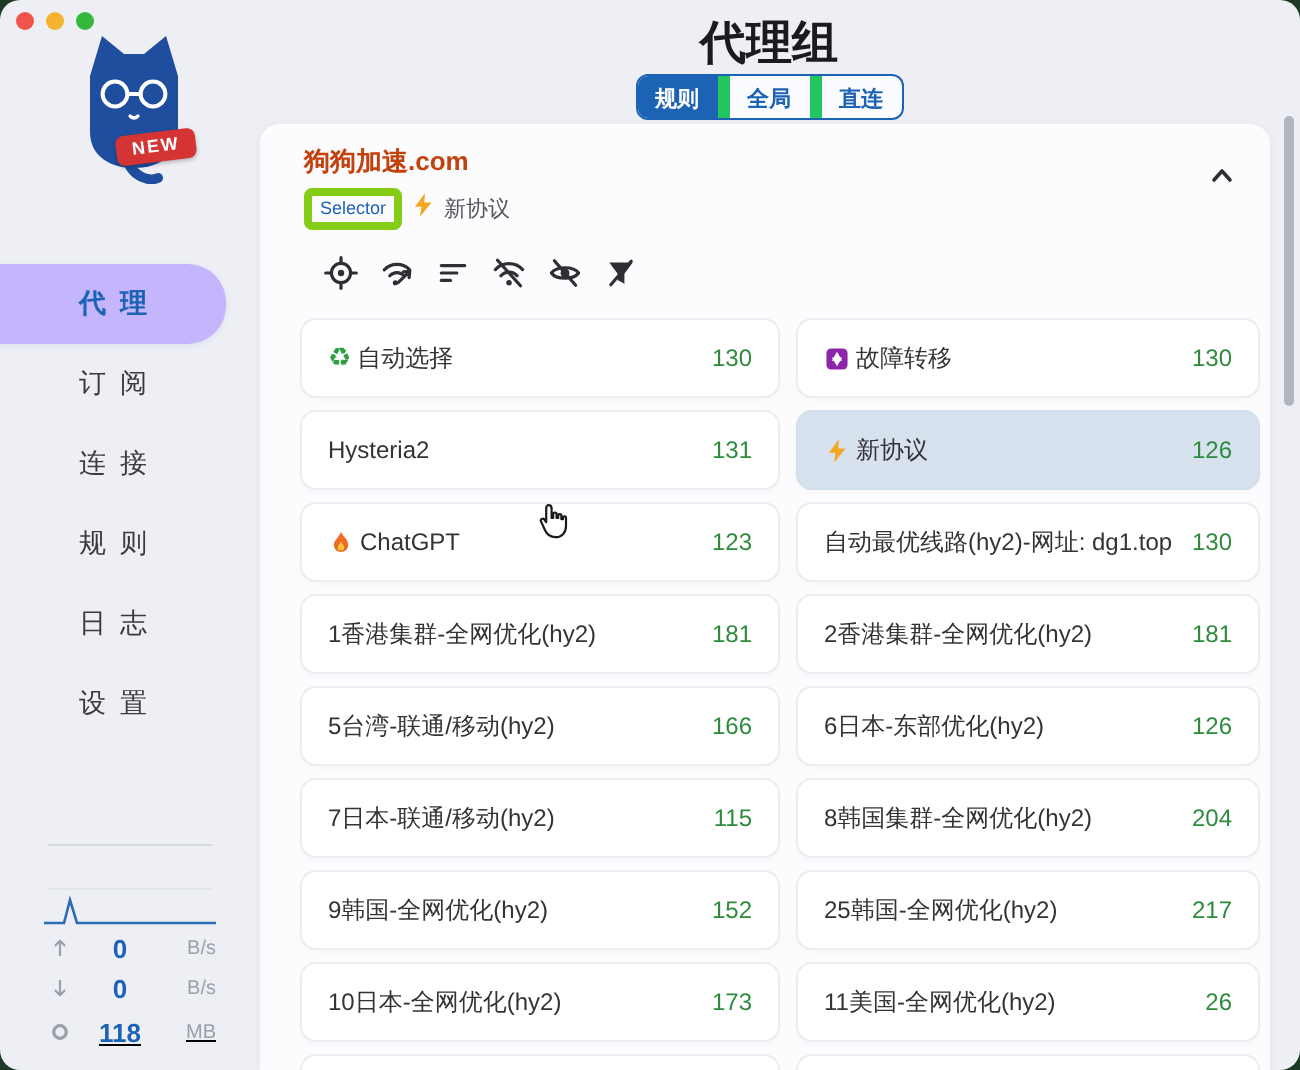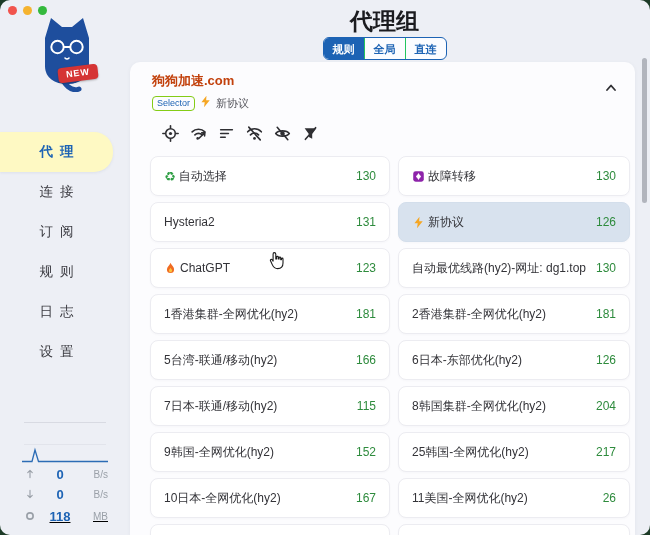--- a/index.html
+++ b/index.html
@@ -31,21 +31,21 @@
     letter-spacing:1px;padding:2px 8px 3px;border-radius:4px;
     transform:rotate(-7deg);box-shadow:0 1px 2px rgba(0,0,0,.25);
   }
   .menu{margin-top:2px;}
   .menu-item{
     height:40px;display:flex;align-items:center;justify-content:center;
     width:113px;font-size:13.5px;color:#3a3a40;cursor:pointer;
     letter-spacing:7px;padding-left:7px;box-sizing:border-box;
   }
   .menu-item.active{
-    background:#fef9c3;border-radius:0 19px 19px 0;
+    background:#c4b5fd;border-radius:0 19px 19px 0;
     color:#1d63b4;font-weight:bold;
     box-shadow:0 1px 3px rgba(40,60,120,.08);
     margin-top:34px;
   }
   .traffic-widget{position:absolute;left:0;bottom:0;width:130px;}
   .tw-divider{height:1px;background:#d8dae2;margin:0 24px 0 24px;}
   .tw-gridline{height:1px;background:#e2e4eb;margin:21px 24px 0 24px;}
   .sparkline{display:block;margin:2px 22px 0 22px;}
   .stat-row{display:flex;align-items:center;height:20px;padding:0 22px;}
   .stat-row .sicon{width:16px;display:flex;justify-content:center;color:#9aa0a8;}
@@ -56,37 +56,37 @@
   
   .main-header{
     position:absolute;left:130px;top:0;right:0;height:60px;
     display:flex;align-items:center;justify-content:space-between;
     padding:6px 13px 0 2px;box-sizing:border-box;flex-direction:column;
   }
   .page-title{font-size:23px;font-weight:bold;color:#1b1b1f;margin:0;}
   .mode-switch{display:flex;border:1px solid #1d63b4;border-radius:6px;overflow:hidden;background:#fbfcff;}
   .mode-btn{
     font-size:11px;padding:4px 9px;color:#1d63b4;cursor:pointer;
-    border-left:1px solid #22c55e;font-weight:bold;
+    border-left:6px solid #22c55e;font-weight:bold;
   }
   .mode-btn:first-child{border-left:none;}
   .mode-btn.active{background:#1d63b4;color:#fff;}
 
   
   .panel{
     position:absolute;left:130px;top:62px;width:505px;bottom:0;
     background:#fcfcfe;border-radius:10px 10px 0 0;
     box-shadow:0 1px 4px rgba(50,60,90,.06);
     overflow:hidden;box-sizing:border-box;
   }
   .panel-head{display:flex;justify-content:space-between;align-items:flex-start;padding:10px 16px 0 22px;}
   .group-name{font-size:13px;font-weight:bold;color:#c2410c;}
   .group-sub{display:flex;align-items:center;gap:4px;margin-top:4px;}
   .type-badge{
-    font-size:9px;color:#1d63b4;border:1px solid #84cc16;border-radius:4px;
+    font-size:9px;color:#1d63b4;border:4px solid #84cc16;border-radius:4px;
     padding:0 4px;line-height:13px;
   }
   .group-sub .node-label{font-size:11px;color:#55555c;}
   .chevron{margin-top:8px;cursor:pointer;display:flex;}
   .toolbar{display:flex;align-items:center;gap:11px;padding:13px 0 0 32px;}
   .tool-btn{width:17px;height:17px;display:flex;align-items:center;justify-content:center;cursor:pointer;}
 
   .grid{
     display:grid;grid-template-columns:240px 1fr;gap:6px 8px;
     grid-auto-rows:40px;padding:14px 5px 0 20px;
@@ -128,22 +128,22 @@
         <path d="M13 24 L19 4 L30 13 L40 13 L51 4 L57 24 L57 52 C57 64 47 70 35 70 C23 70 13 64 13 52 Z" fill="#1e4e9d"></path>
         <circle cx="25.5" cy="33" r="6.2" fill="none" stroke="#ffffff" stroke-width="2"></circle>
         <circle cx="44.5" cy="33" r="6.2" fill="none" stroke="#ffffff" stroke-width="2"></circle>
         <line x1="31.7" y1="33" x2="38.3" y2="33" stroke="#ffffff" stroke-width="2"></line>
         <path d="M33 44 q2 2 4 0" fill="none" stroke="#ffffff" stroke-width="1.6" stroke-linecap="round"></path>
       </svg>
       <span class="new-badge">NEW</span>
     </div>
     <nav class="menu">
         <div class="menu-item active">代理</div>
+        <div class="menu-item">订阅</div>
         <div class="menu-item">连接</div>
-        <div class="menu-item">订阅</div>
         <div class="menu-item">规则</div>
         <div class="menu-item">日志</div>
         <div class="menu-item">设置</div>
       </nav>
     <div class="traffic-widget">
       <div class="tw-divider"></div>
       <div class="tw-gridline"></div>
       <svg class="sparkline" width="86" height="17" viewBox="0 0 86 17">
         <polyline points="0,14.5 10,14.5 13,3 16.5,14.5 86,14.5" fill="none" stroke="#2c6cb5" stroke-width="1.3"></polyline>
       </svg>
@@ -357,21 +357,21 @@
         <div class="proxy-card">
           <span class="proxy-name">
             <span>25韩国-全网优化(hy2)</span>
           </span>
           <span class="proxy-latency">217</span>
         </div>
         <div class="proxy-card">
           <span class="proxy-name">
             <span>10日本-全网优化(hy2)</span>
           </span>
-          <span class="proxy-latency">167</span>
+          <span class="proxy-latency">173</span>
         </div>
         <div class="proxy-card">
           <span class="proxy-name">
             <span>11美国-全网优化(hy2)</span>
           </span>
           <span class="proxy-latency">26</span>
         </div>
         <div class="proxy-card"></div>
         <div class="proxy-card"></div>
       </div>

